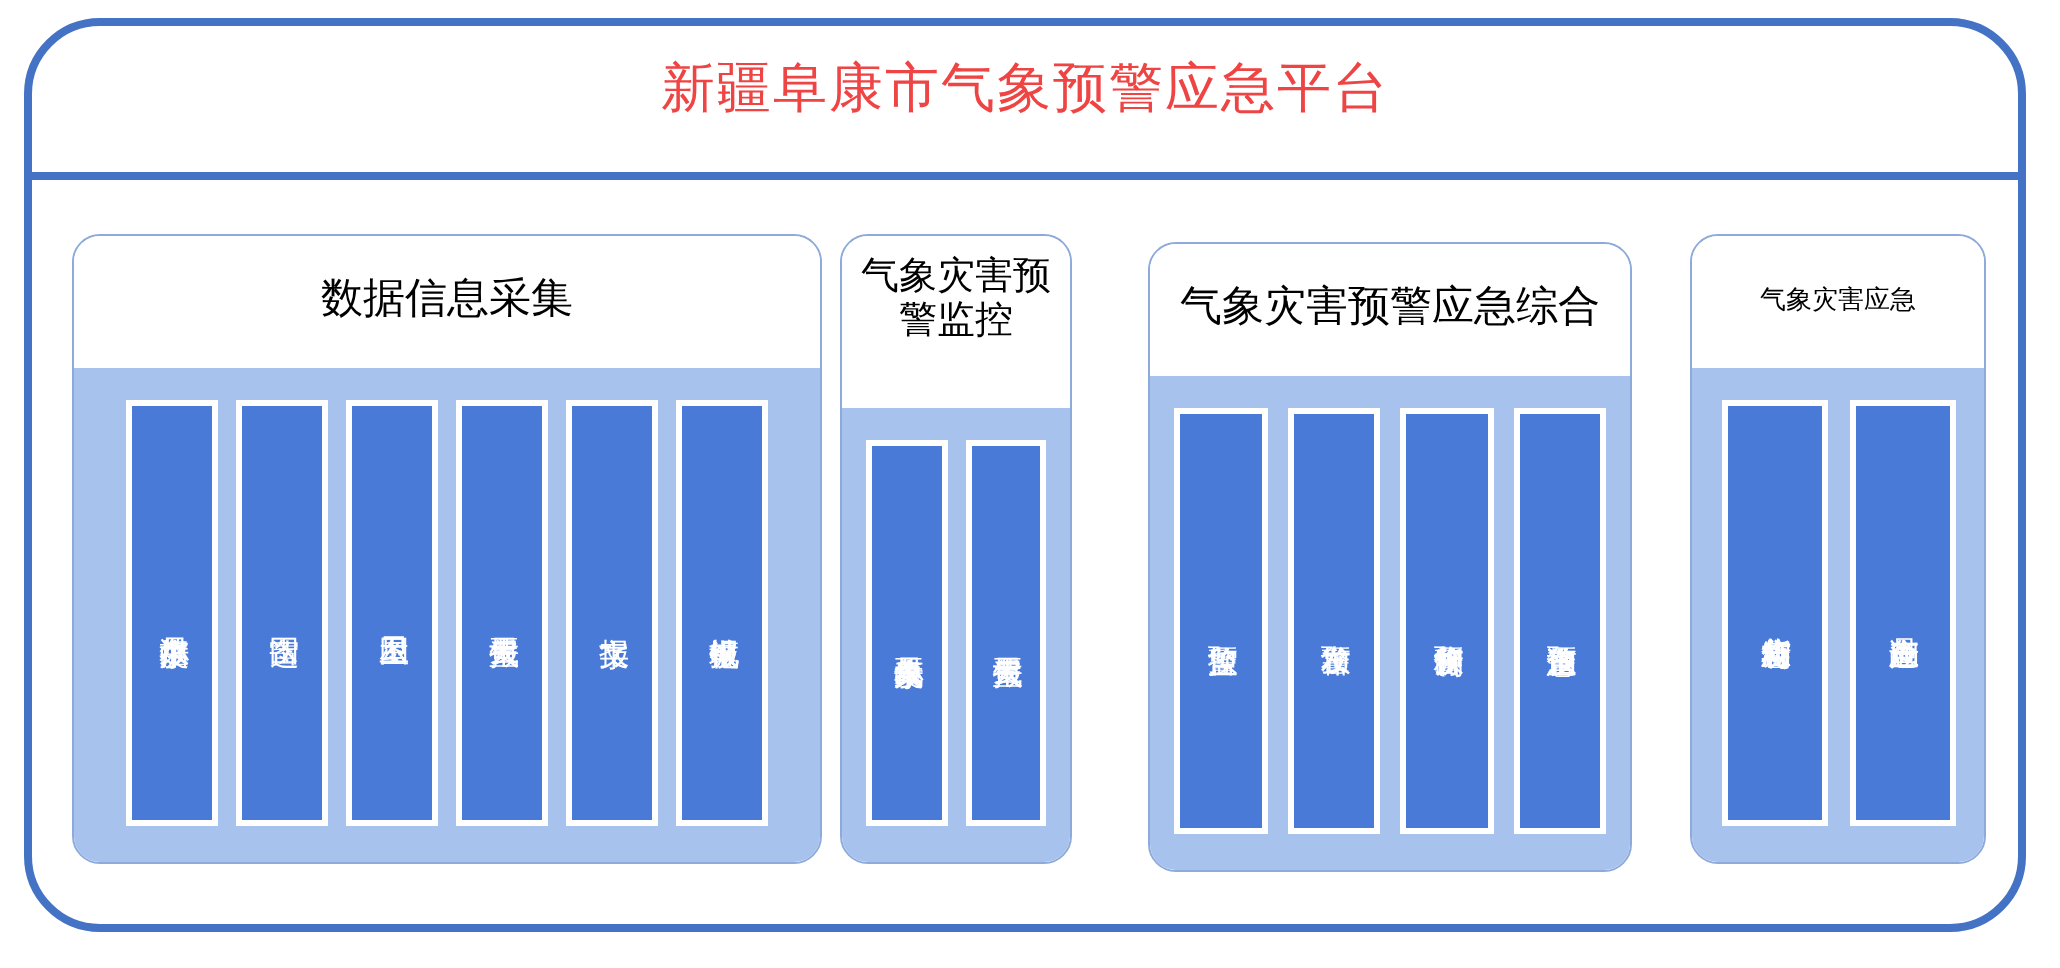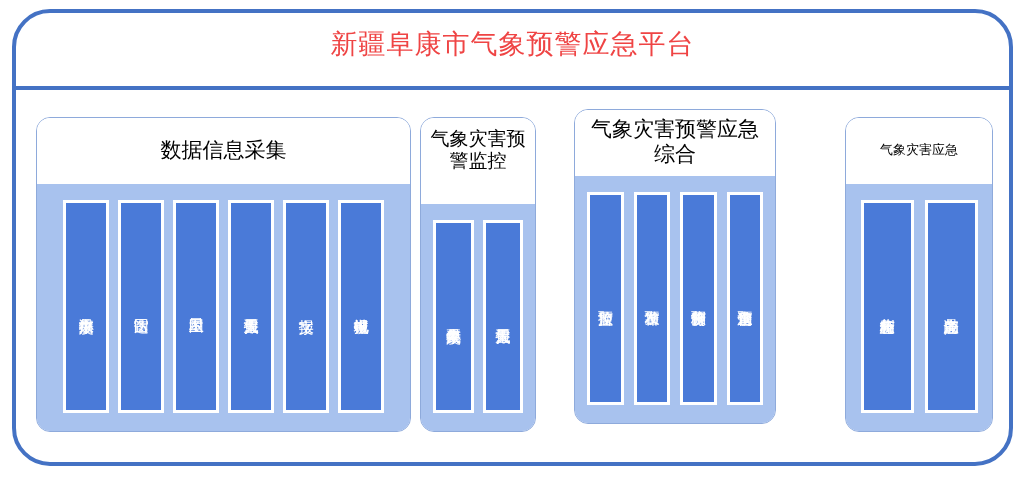--- a/index.html
+++ b/index.html
@@ -108,21 +108,21 @@
     writing-mode: vertical-rl;
     text-orientation: upright;
     letter-spacing: 0px;
     text-align: center;
     white-space: nowrap;
   }
 
   
   .g1 { left: 36px;  top: 117px; width: 375px; height: 315px; }
   .g2 { left: 420px; top: 117px; width: 116px; height: 315px; gap: 20px; }
-  .g3 { left: 574px; top: 109px; width: 202px; height: 315px; }
+  .g3 { left: 574px; top: 121px; width: 242px; height: 315px; }
   .g4 { left: 845px; top: 117px; width: 148px; height: 315px; }
 
   .g1 .group-header { height: 66px; font-size: 21px; }
   .g2 .group-header { height: 66px; font-size: 19px; }
   .g3 .group-header { height: 66px; font-size: 21px; }
   .g4 .group-header { height: 66px; font-size: 13px; }
 
   .g1 .bar { width: 46px; }
   .g2 .bar { width: 50px; }
   .g3 .bar { width: 47px; }

